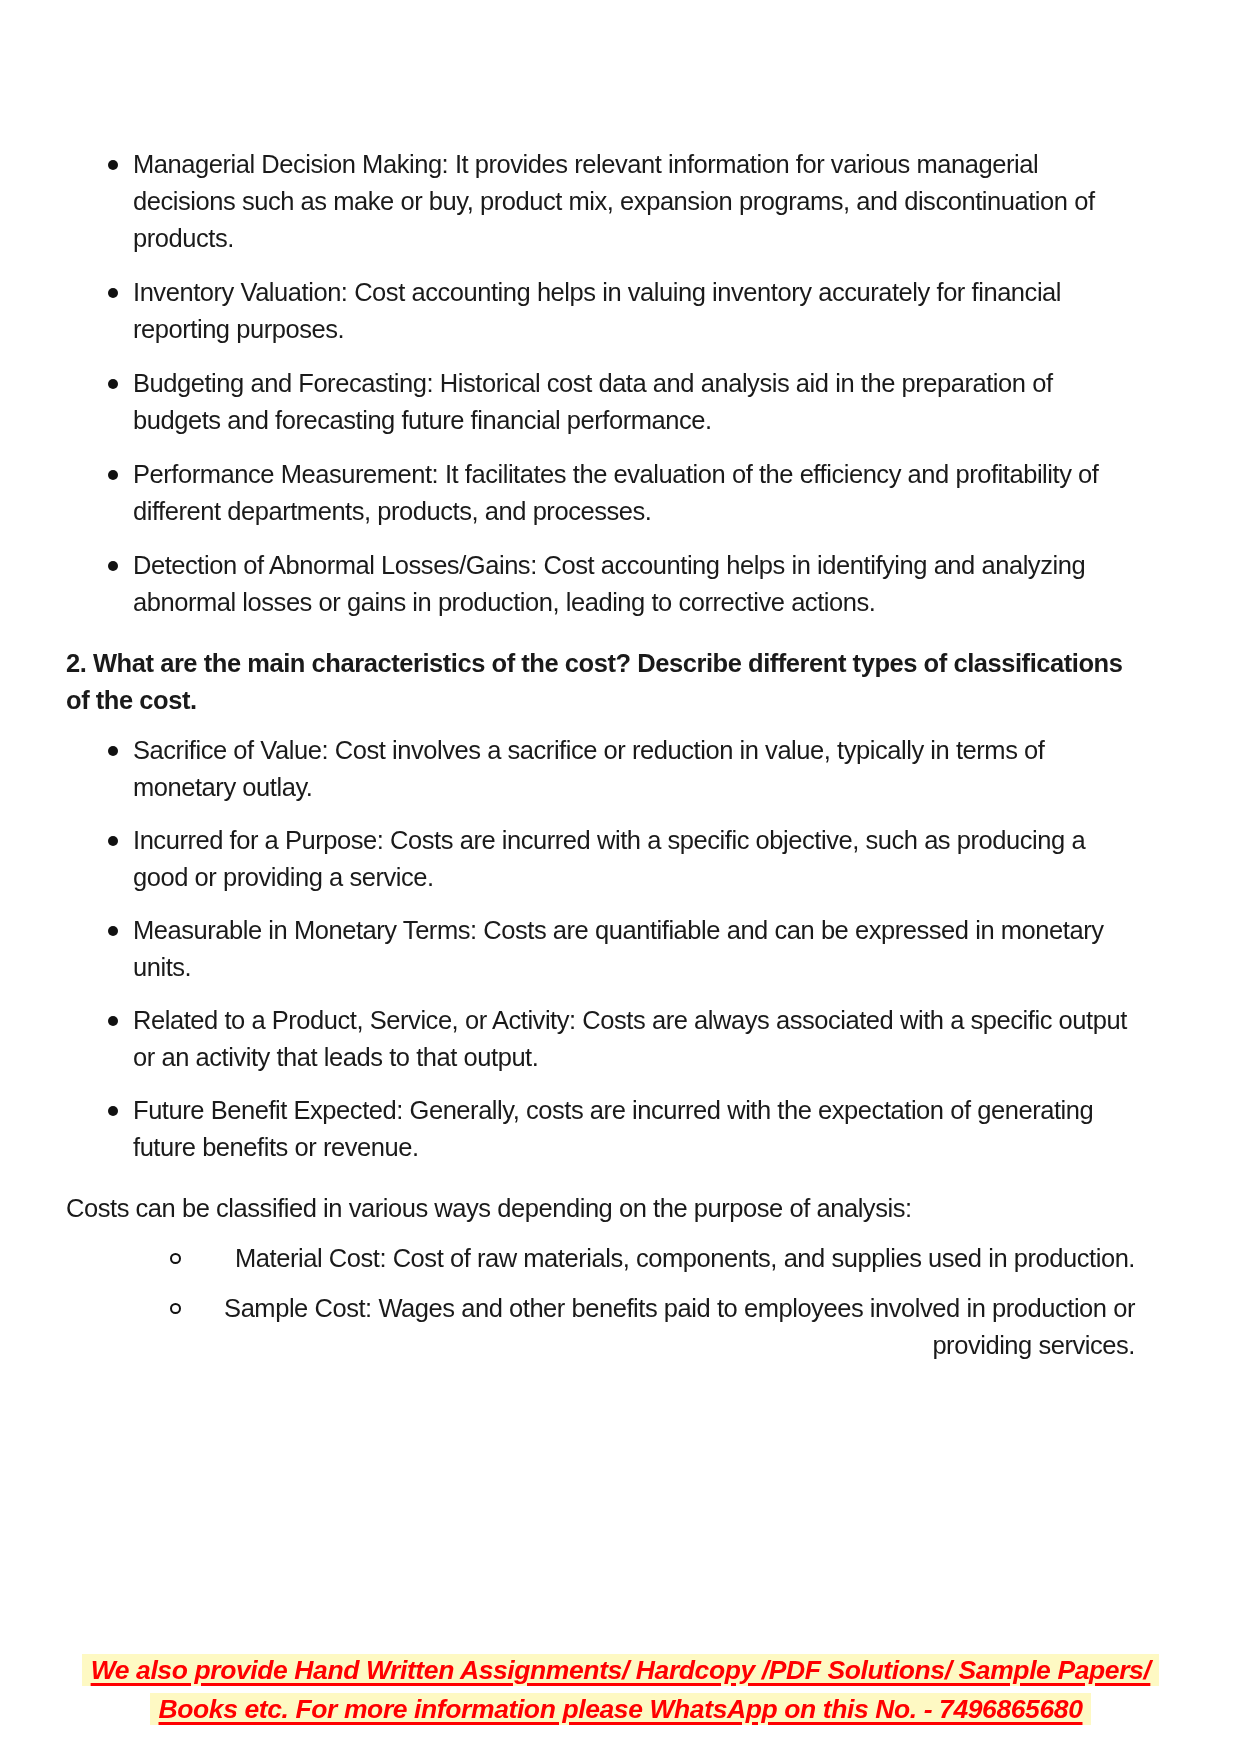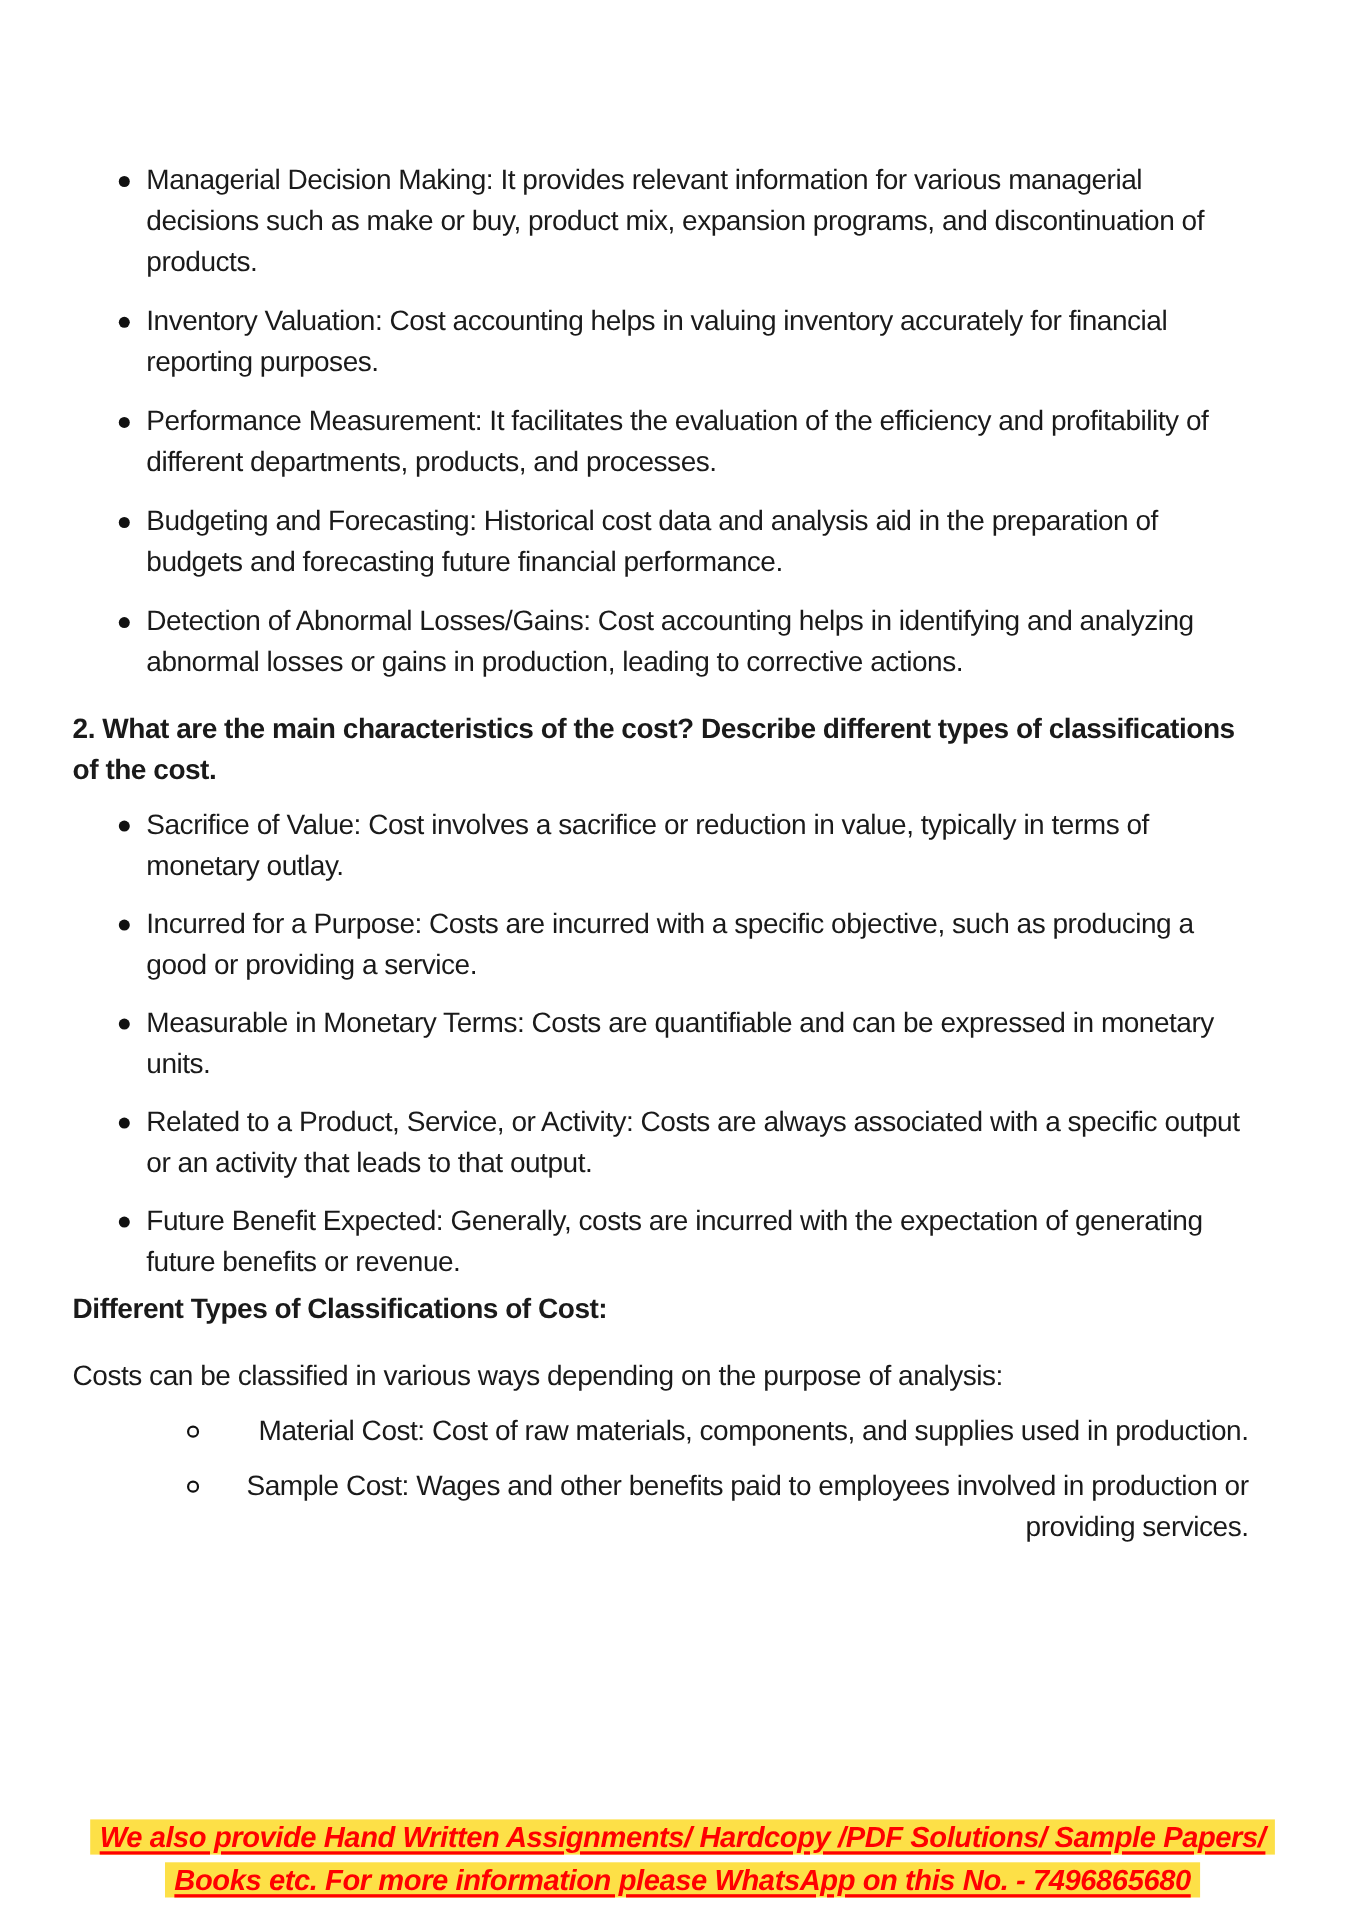--- a/index.html
+++ b/index.html
@@ -60,21 +60,21 @@
 
   .footer {
     position: absolute;
     left: 0; top: 1652px; width: 1241px;
     text-align: center;
     font-weight: 700; font-style: italic;
     font-size: 26.5px; line-height: 37px;
     letter-spacing: -0.4px;
   }
   .footer .hl {
-    background: #fde047;
+    background: #fef9c3;
     color: #ff0000;
     padding: 1px 9px;
     text-decoration: underline;
     text-decoration-color: #ff0000;
     text-decoration-thickness: 2.5px;
     text-underline-offset: 4px;
   }
   .footer .fline { margin-bottom: 2px; }
 </style>
 </head>
@@ -92,27 +92,27 @@
     <div class="bullet">
       <span class="marker">
           <span class="dot"></span>
         </span>
       <span class="btext"><b>Inventory Valuation:</b><span> Cost accounting helps in valuing inventory accurately for financial reporting purposes.</span></span>
     </div>
     <div class="bullet">
       <span class="marker">
           <span class="dot"></span>
         </span>
-      <span class="btext"><b>Performance Measurement:</b><span> It facilitates the evaluation of the efficiency and profitability of different departments, products, and processes.</span></span>
+      <span class="btext"><b>Budgeting and Forecasting:</b><span> Historical cost data and analysis aid in the preparation of budgets and forecasting future financial performance.</span></span>
     </div>
     <div class="bullet">
       <span class="marker">
           <span class="dot"></span>
         </span>
-      <span class="btext"><b>Budgeting and Forecasting:</b><span> Historical cost data and analysis aid in the preparation of budgets and forecasting future financial performance.</span></span>
+      <span class="btext"><b>Performance Measurement:</b><span> It facilitates the evaluation of the efficiency and profitability of different departments, products, and processes.</span></span>
     </div>
     <div class="bullet last">
       <span class="marker">
           <span class="dot"></span>
         </span>
       <span class="btext"><b>Detection of Abnormal Losses/Gains:</b><span> Cost accounting helps in identifying and analyzing abnormal losses or gains in production, leading to corrective actions.</span></span>
     </div>
 
     <div class="q-heading">
       <span class="hline">2. What are the main characteristics of the cost? Describe different types of classifications</span>
@@ -144,21 +144,20 @@
         </span>
       <span class="btext"><b>Related to a Product, Service, or Activity:</b><span> Costs are always associated with a specific output or an activity that leads to that output.</span></span>
     </div>
     <div class="cbullet last">
       <span class="marker">
           <span class="dot"></span>
         </span>
       <span class="btext"><b>Future Benefit Expected:</b><span> Generally, costs are incurred with the expectation of generating future benefits or revenue.</span></span>
     </div>
 
-    <div class="sec-heading2">Different Types of Classifications of Cost:</div>
 
     <div class="intro-para">Costs can be classified in various ways depending on the purpose of analysis:</div>
 
 
     <div class="sub-bullet">
       <span class="marker">
           <span class="ring"></span>
         </span>
       <span class="btext"><b>Material Cost:</b><span> Cost of raw materials, components, and supplies used in production.</span></span>
     </div>

